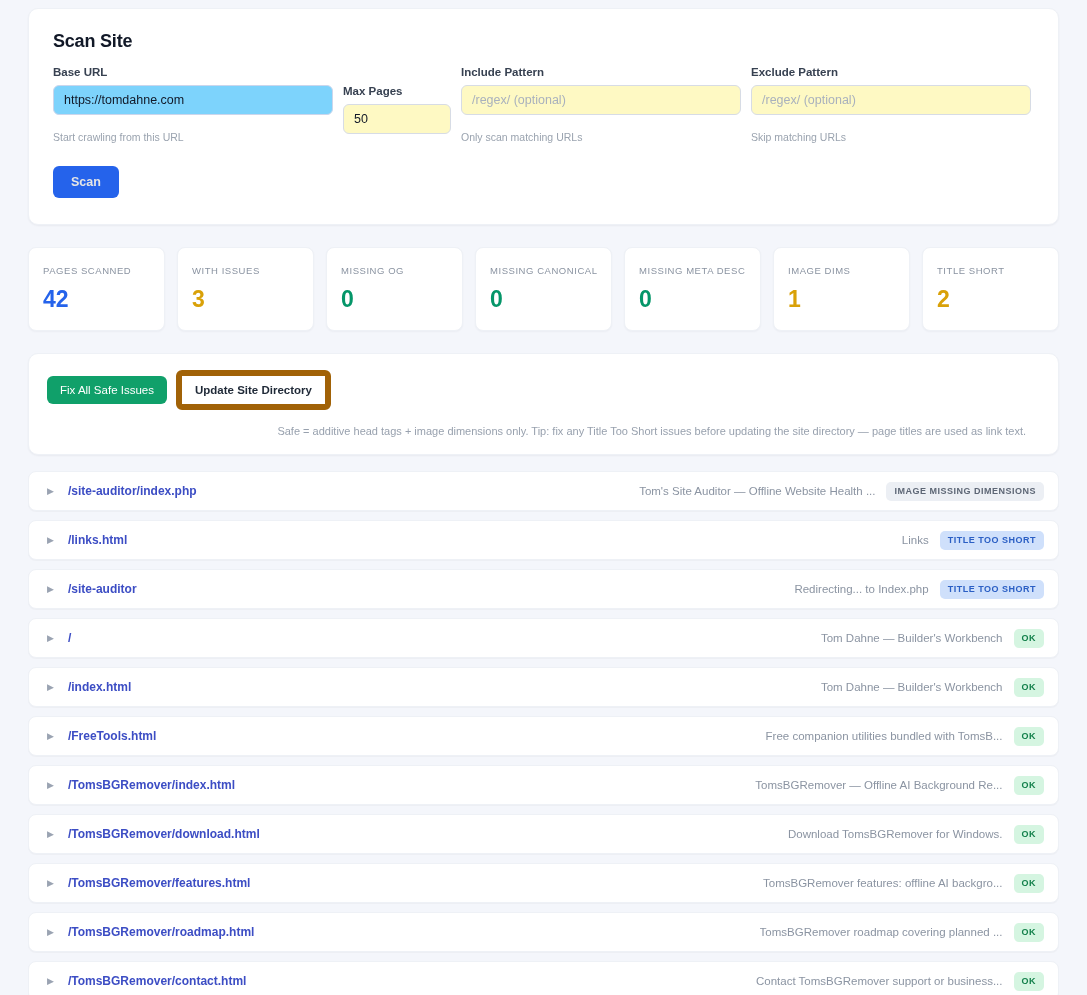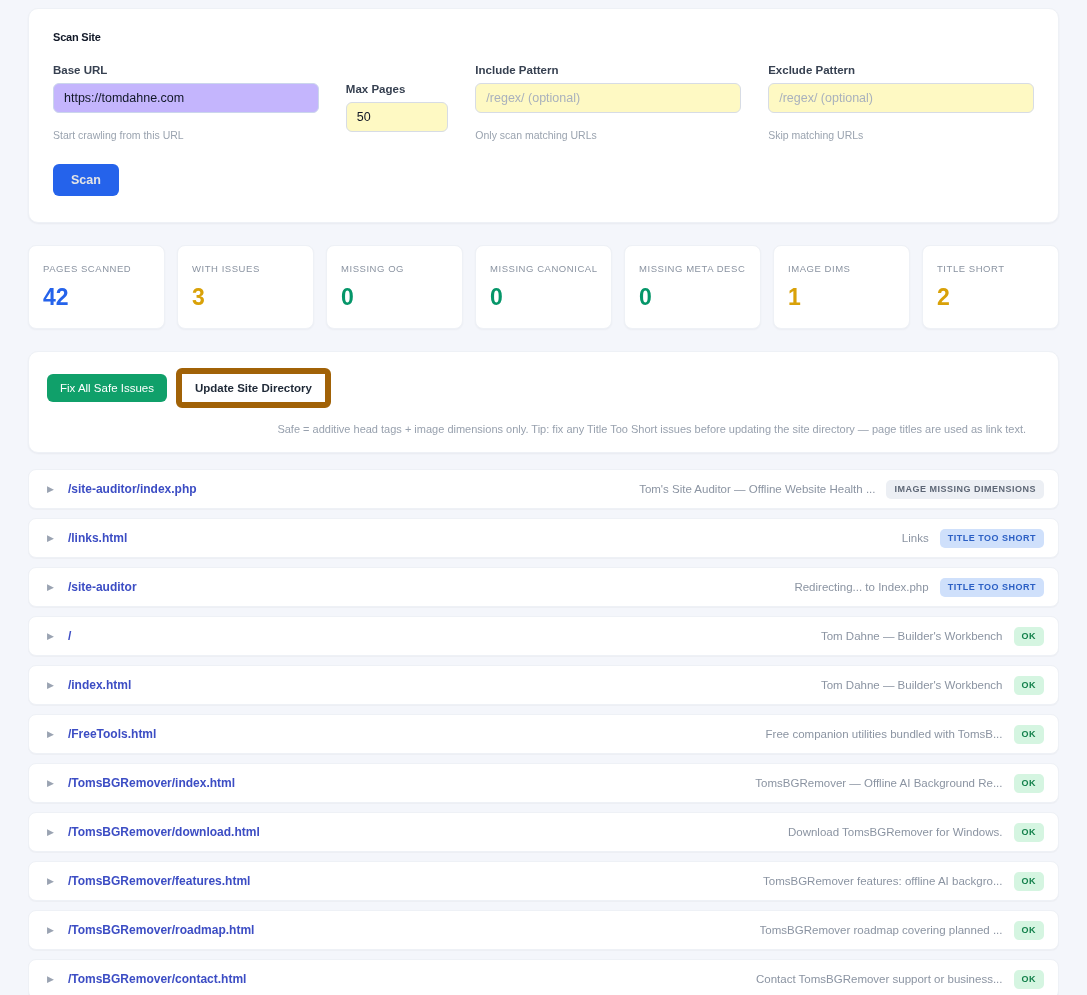--- a/index.html
+++ b/index.html
@@ -25,31 +25,31 @@
   
   .scan-card {
     background: #ffffff;
     border-radius: 10px;
     border: 1px solid #eef1f6;
     box-shadow: 0 1px 2px rgba(16,24,40,0.05);
     padding: 22px 24px 26px 24px;
     position: relative;
   }
   .scan-title {
-    font-size: 11px;
+    font-size: 18px;
     font-weight: bold;
     color: #111827;
-    margin: 0 0 20px 0;
+    margin: 0 0 13px 0;
     letter-spacing: -0.2px;
   }
 
   .form-row {
     display: flex;
     align-items: flex-start;
-    gap: 17px;
+    gap: 0;
   }
   .field {
     display: flex;
     flex-direction: column;
   }
   .field-base   { width: 280px; margin-right: 10px; }
   .field-max    { width: 108px; margin-right: 10px; padding-top: 19px; }
   .field-inc    { width: 280px; margin-right: 10px; }
   .field-exc    { width: 280px; }
 
@@ -67,21 +67,21 @@
     background: #fef9c3;
     font-family: "Liberation Sans", sans-serif;
     font-size: 12.5px;
     color: #111827;
     padding: 0 10px;
     width: 100%;
     outline: none;
   }
   .input::placeholder { color: #a9b1bd; }
   .input-focus {
-    background: #c4b5fd;
+    background: #7dd3fc;
     border-color: #cbd6ec;
   }
   .hint {
     font-size: 10.5px;
     color: #9aa3af;
     margin-top: 16px;
     line-height: 13px;
   }
 
   .scan-btn {

